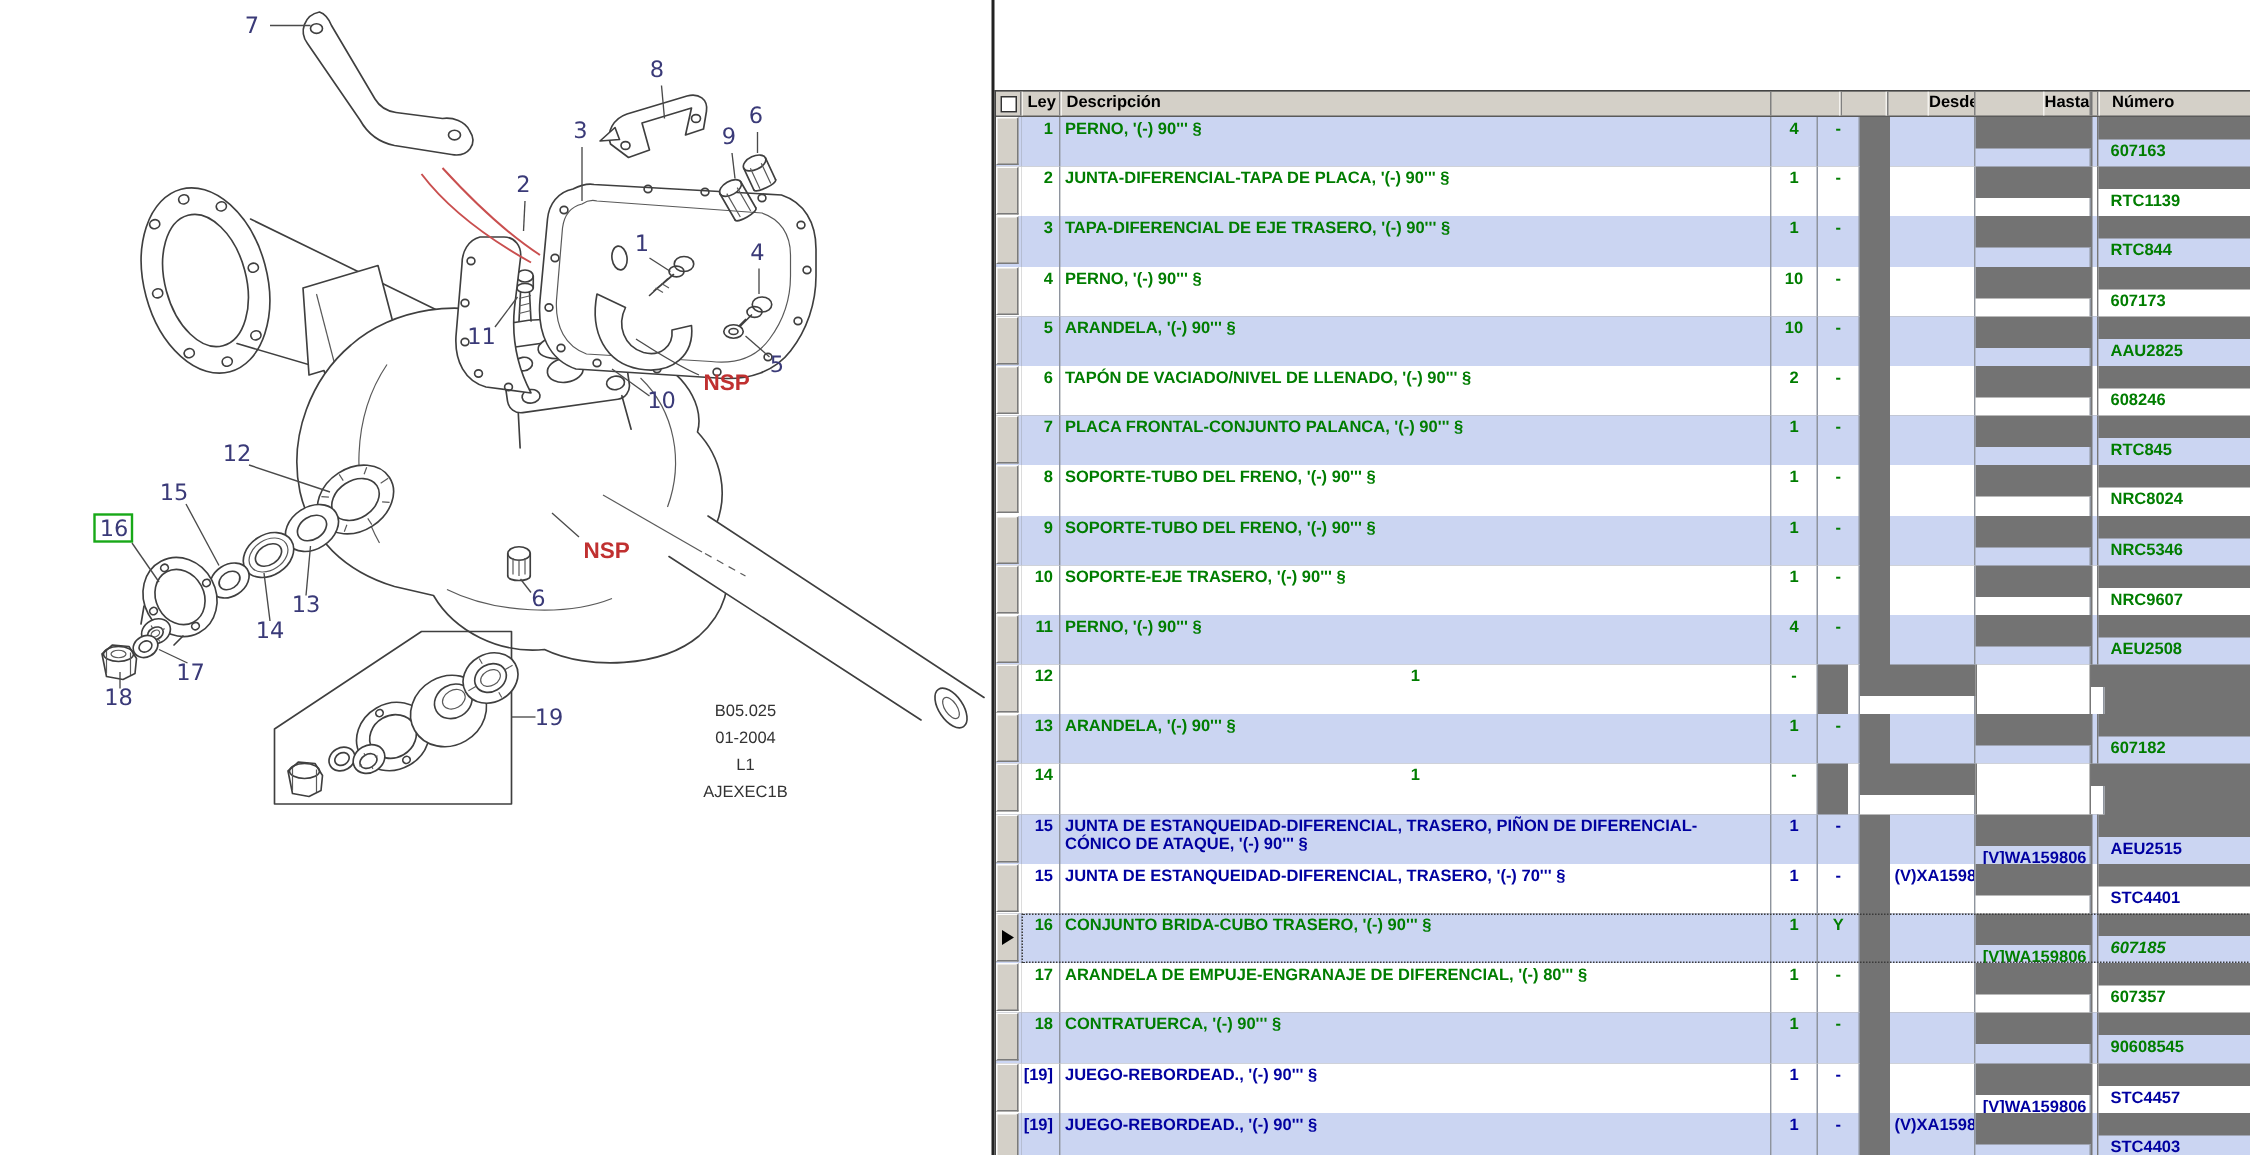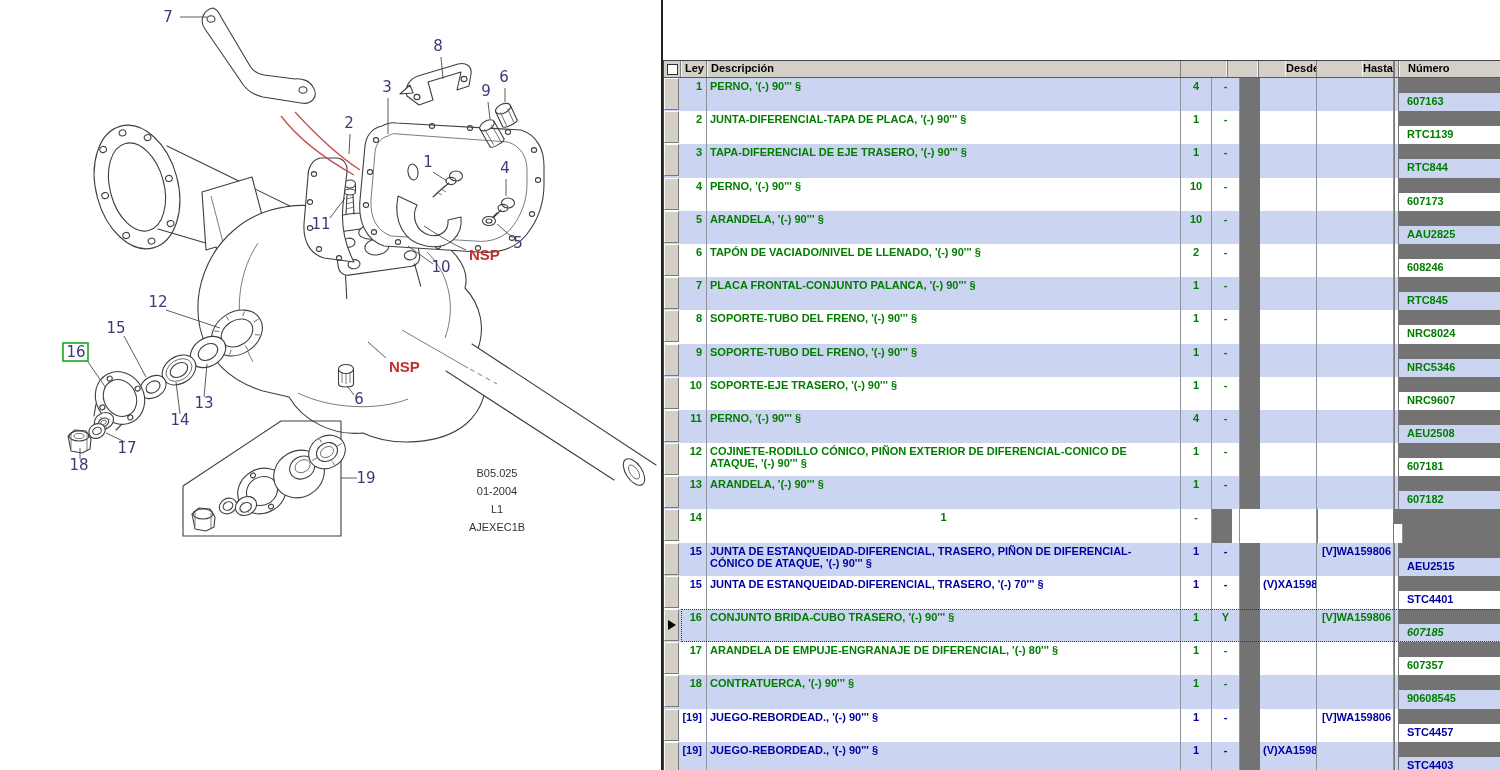--- a/index.html
+++ b/index.html
@@ -42,21 +42,21 @@
   .cell.gutter{background:#fff;border-right:none;padding:0;}
   .gut-btn{width:15px;height:32px;background:#d4d0c8;border-top:1px solid #fdfdfd;border-left:1px solid #fdfdfd;
            border-right:1px solid #7a7a7a;border-bottom:1px solid #7a7a7a;box-sizing:border-box;position:relative;}
   .arrow{position:absolute;left:3px;top:10px;width:0;height:0;border-top:5px solid transparent;
          border-bottom:5px solid transparent;border-left:8px solid #000;}
   .c-ley{text-align:right;padding-right:4px;}
   .c-desc{padding-left:3px;padding-right:6px;text-align:left;}
   .c-ctd{text-align:center;}
   .c-osi{text-align:center;}
   .c-desde{padding-left:3px;text-align:left;margin-left:20px;}
-  .c-hasta{text-align:right;padding-right:2px;}
+  .c-hasta{text-align:right;padding-right:2px;margin-top:21px;}
   .c-num{padding-left:8px;text-align:left;margin-top:15px;}
   .c-num.i{font-style:italic;}
   .row.selected::after{content:"";position:absolute;left:17px;right:0;top:0;bottom:0;
                        border:1px dotted #3a3a3a;pointer-events:none;}
 </style>
 </head>
 <body>
 
 <div class="screen">
 
@@ -524,21 +524,20 @@
     <div class="cell c-hasta"></div>
     <div class="cell div"></div>
     <div class="cell c-num">AEU2508</div>
   </div>
 
   <div class="grid-row row even">
     <div class="cell gutter">
             <div class="gut-btn"></div>
           </div>
     <div class="cell c-ley">12</div>
-    <div class="cell c-desc">COJINETE-RODILLO CÓNICO, PIÑON EXTERIOR DE DIFERENCIAL-CONICO DE ATAQUE, '(-) 90''' §</div>
     <div class="cell c-ctd">1</div>
     <div class="cell c-osi">-</div>
     <div class="cell c-desde"></div>
     <div class="cell c-hasta"></div>
     <div class="cell div"></div>
     <div class="cell c-num">607181</div>
   </div>
 
   <div class="grid-row row odd">
     <div class="cell gutter">

